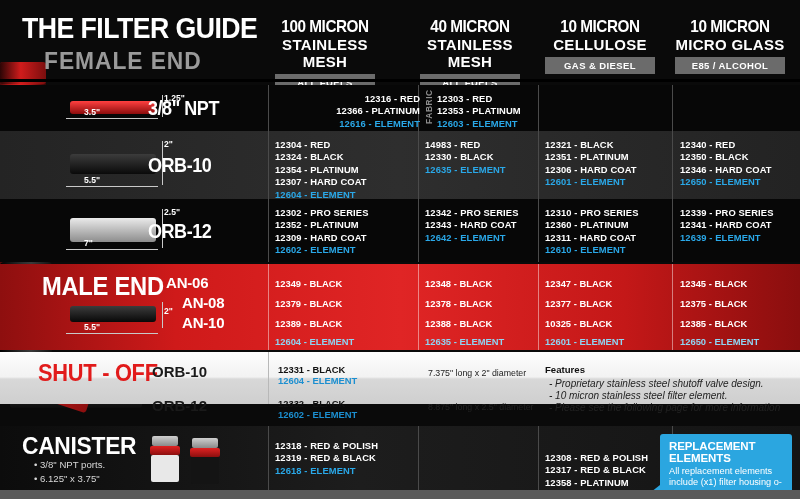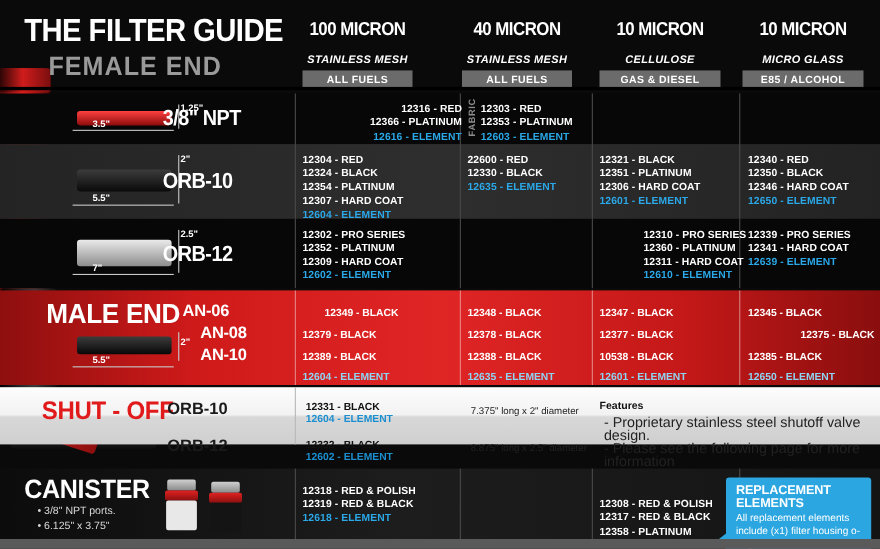--- a/index.html
+++ b/index.html
@@ -58,21 +58,21 @@
     font-size:24px; font-weight:bold; color:#9a9a9a; letter-spacing:1px;
     transform:scaleX(.95); transform-origin:left center;
   }
 
   .colhead { position:absolute; top:18px; text-align:center; }
   .colhead .micron {
     font-size:17px; font-weight:bold; letter-spacing:-.5px; line-height:1.02;
     transform:scaleX(.9);
   }
   .colhead .mat {
-    font-size:10px; font-weight:bold; letter-spacing:.3px; margin-top:14px;font-style:italic;
+    font-size:15px; font-weight:bold; letter-spacing:.3px; margin-top:1px;
   }
   .colhead .fuel {
     margin-top:4px; background:#6b6b6b; color:#fff;
     font-size:9.5px; font-weight:bold; letter-spacing:.4px;
     padding:3px 0; display:block;
   }
 
   
   .row { position:absolute; left:0; width:800px; }
   .cell {
@@ -121,21 +121,21 @@
   }
   .shut-title {
     position:absolute; left:38px; font-size:23px; font-weight:bold; color:#e11b1b;
     letter-spacing:-.3px; transform:scaleX(.95); transform-origin:left center;
   }
   .shut-sub { position:absolute; font-size:15px; font-weight:bold; color:#1a1a1a; }
   .shut-pn { position:absolute; font-size:9.4px; font-weight:bold; color:#111; }
   .shut-pn .el { color:#1c8fd0; }
   .shut-dim { position:absolute; font-size:8.8px; color:#222; }
   .feat-h { position:absolute; font-size:9.6px; font-weight:bold; color:#111; }
-  .feat-l { position:absolute; font-size:13px; color:#222; line-height:12px; }
+  .feat-l { position:absolute; font-size:10px; color:#222; line-height:12px;font-style:italic; }
 
   
   .can-band { position:absolute; left:0; width:800px;
     background:linear-gradient(90deg,#0c0c0c,#1d1d1d 45%,#141414 100%); }
   .can-title { position:absolute; left:22px; font-size:24px; font-weight:bold;
     letter-spacing:-.3px; transform:scaleX(.95); transform-origin:left center; }
   .can-bul { position:absolute; font-size:9.6px; color:#d8d8d8; line-height:14px; }
 
   .repl {
     position:absolute; background:#2ba6e0; color:#fff; border-radius:3px;
@@ -235,21 +235,21 @@
         <div class="vline" style="left: 672px;"></div>
         <div class="cell" style="left: 275px; width: 145px;">
           <div>12304 - RED</div>
           <div>12324 - BLACK</div>
           <div>12354 - PLATINUM</div>
           <div>12307 - HARD COAT</div>
           <div class="el">12604 - ELEMENT</div>
           <div class="el">12614 - CRIMP ELEMENT</div>
         </div>
         <div class="cell" style="left: 425px; width: 115px;">
-          <div>22600 - RED</div>
+          <div>14983 - RED</div>
           <div>12330 - BLACK</div>
           <div class="el">12635 - ELEMENT</div>
         </div>
         <div class="cell" style="left: 545px; width: 130px;">
           <div>12321 - BLACK</div>
           <div>12351 - PLATINUM</div>
           <div>12306 - HARD COAT</div>
           <div class="el">12601 - ELEMENT</div>
         </div>
         <div class="cell" style="left: 680px; width: 115px;">
@@ -271,21 +271,26 @@
         <div class="vline" style="left: 268px;"></div>
         <div class="vline" style="left: 418px;"></div>
         <div class="vline" style="left: 538px;"></div>
         <div class="vline" style="left: 672px;"></div>
         <div class="cell" style="left: 275px; width: 145px;">
           <div>12302 - PRO SERIES</div>
           <div>12352 - PLATINUM</div>
           <div>12309 - HARD COAT</div>
           <div class="el">12602 - ELEMENT</div>
         </div>
-        <div class="cell" style="left: 545px; width: 130px; margin-left: 40px;">
+        <div class="cell" style="left: 425px; width: 115px;">
+          <div>12342 - PRO SERIES</div>
+          <div>12343 - HARD COAT</div>
+          <div class="el">12642 - ELEMENT</div>
+        </div>
+        <div class="cell" style="left: 545px; width: 130px;">
           <div>12310 - PRO SERIES</div>
           <div>12360 - PLATINUM</div>
           <div>12311 - HARD COAT</div>
           <div class="el">12610 - ELEMENT</div>
         </div>
         <div class="cell" style="left: 680px; width: 115px;">
           <div>12339 - PRO SERIES</div>
           <div>12341 - HARD COAT</div>
           <div class="el">12639 - ELEMENT</div>
         </div>
@@ -300,33 +305,33 @@
           <div class="tick" style="left:4px;bottom:8px;width:92px;height:1px;"></div>
           <div class="tick" style="left:100px;top:4px;width:1px;height:26px;"></div>
           <div class="dim" style="left:22px;bottom:10px;">5.5"</div>
           <div class="dim" style="left:102px;top:8px;">2"</div>
         </div>
         <div class="vline" style="left: 268px; background: rgba(255, 255, 255, 0.45);"></div>
         <div class="vline" style="left: 418px; background: rgba(255, 255, 255, 0.45);"></div>
         <div class="vline" style="left: 538px; background: rgba(255, 255, 255, 0.45);"></div>
         <div class="vline" style="left: 672px; background: rgba(255, 255, 255, 0.45);"></div>
         <div class="an-label" style="left: 166px; top: 10px;">AN-06</div>
-        <div class="mcell" style="left: 275px; top: 14px; width: 145px; margin-left: 20px;">12349 - BLACK</div>
+        <div class="mcell" style="left: 275px; top: 14px; width: 145px;">12349 - BLACK</div>
         <div class="mcell" style="left: 425px; top: 14px; width: 115px;">12348 - BLACK</div>
         <div class="mcell" style="left: 545px; top: 14px; width: 130px;">12347 - BLACK</div>
         <div class="mcell" style="left: 680px; top: 14px; width: 115px;">12345 - BLACK</div>
         <div class="an-label" style="left: 182px; top: 30px;">AN-08</div>
         <div class="mcell" style="left: 275px; top: 34px; width: 145px;">12379 - BLACK</div>
         <div class="mcell" style="left: 425px; top: 34px; width: 115px;">12378 - BLACK</div>
         <div class="mcell" style="left: 545px; top: 34px; width: 130px;">12377 - BLACK</div>
-        <div class="mcell" style="left: 680px; top: 34px; width: 115px; text-align: right;">12375 - BLACK</div>
+        <div class="mcell" style="left: 680px; top: 34px; width: 115px;">12375 - BLACK</div>
         <div class="an-label" style="left: 182px; top: 50px;">AN-10</div>
         <div class="mcell" style="left: 275px; top: 54px; width: 145px;">12389 - BLACK</div>
         <div class="mcell" style="left: 425px; top: 54px; width: 115px;">12388 - BLACK</div>
-        <div class="mcell" style="left: 545px; top: 54px; width: 130px;">10538 - BLACK</div>
+        <div class="mcell" style="left: 545px; top: 54px; width: 130px;">10325 - BLACK</div>
         <div class="mcell" style="left: 680px; top: 54px; width: 115px;">12385 - BLACK</div>
         <div class="mcell el" style="left: 275px; top: 72px; width: 145px;">12604 - ELEMENT</div>
         <div class="mcell el" style="left: 425px; top: 72px; width: 115px;">12635 - ELEMENT</div>
         <div class="mcell el" style="left: 545px; top: 72px; width: 130px;">12601 - ELEMENT</div>
         <div class="mcell el" style="left: 680px; top: 72px; width: 115px;">12650 - ELEMENT</div>
       </div>
     </div>
 
   <div id="shutoff">
       <div class="shut-band" style="top: 352px; height: 52px;">
@@ -340,20 +345,21 @@
         <div class="shut-dim" style="left: 428px; top: 16px;">7.375" long x 2" diameter</div>
         <div class="shut-sub" style="left: 152px; top: 45px;">ORB-12</div>
         <div class="shut-pn" style="left: 278px; top: 46px;">
           <div>12332 - BLACK</div>
           <div class="el">12602 - ELEMENT</div>
         </div>
         <div class="shut-dim" style="left: 428px; top: 50px;">8.875" long x 2.5" diameter</div>
         <div class="feat-h" style="left: 545px; top: 12px;">Features</div>
         <div class="feat-l" style="left: 549px; top: 26px; width: 248px;">
           <div>- Proprietary stainless steel shutoff valve design.</div>
+          <div>- 10 micron stainless steel filter element.</div>
           <div>- Please see the following page for more information</div>
         </div>
       </div>
     </div>
 
   <div id="canister">
       <div class="can-band" style="top: 426px; height: 64px;">
         <div class="can-title" style="top:6px;">CANISTER</div>
         <div class="can-bul" style="left: 34px; top: 32px;">
           <div>• 3/8" NPT ports.</div>

